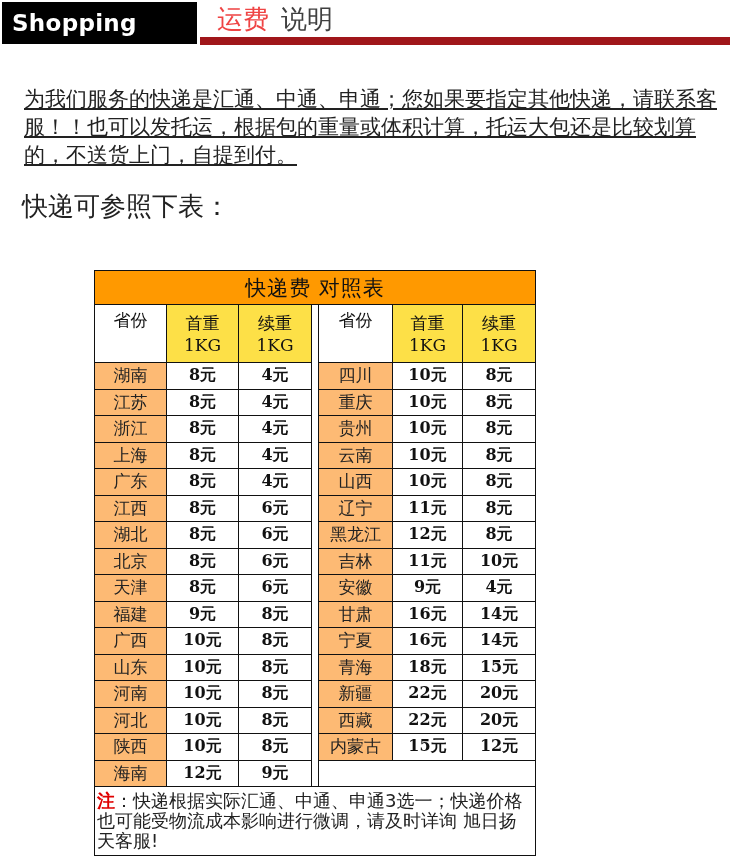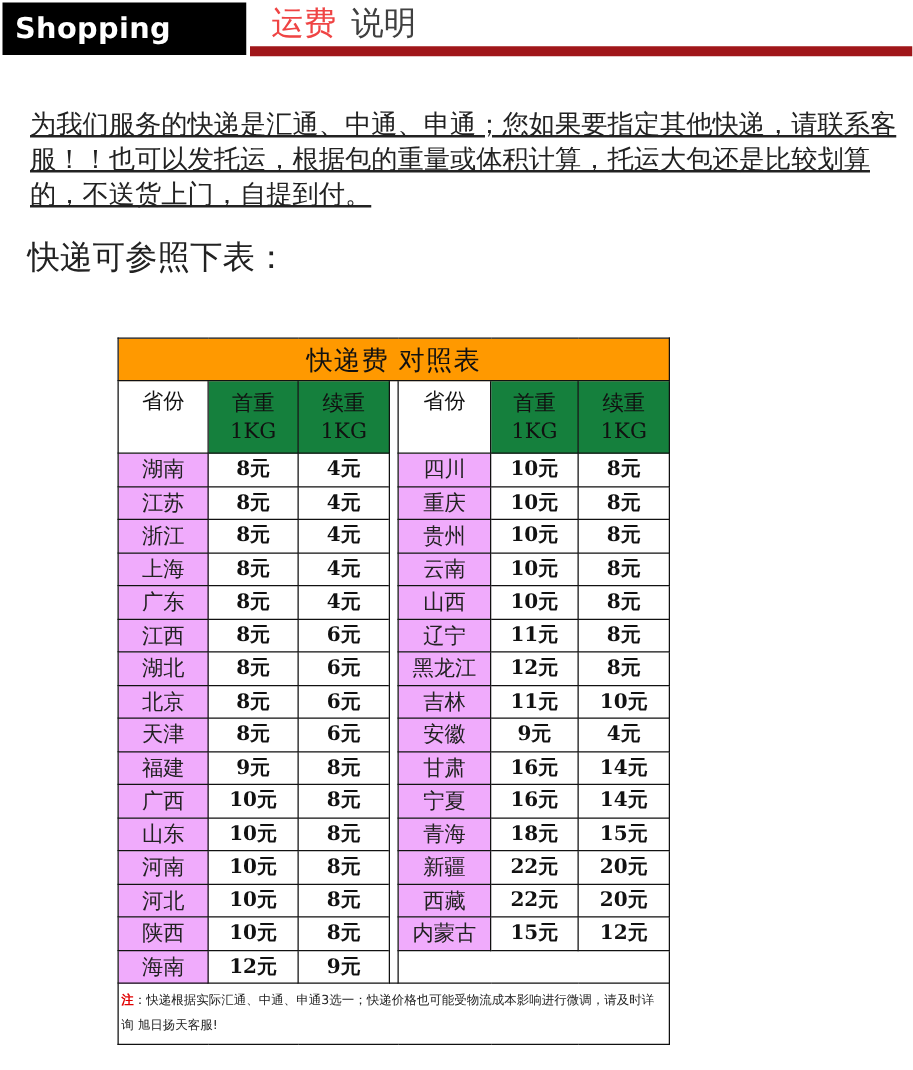--- a/index.html
+++ b/index.html
@@ -36,31 +36,31 @@
       position: absolute; left: 94px; top: 238px; width: 441px;
       border-collapse: collapse; table-layout: fixed;
       font-family: "DejaVu Serif", serif; color: #111; margin-top: 32px;
     }
     table.fees td { border: 1px solid #111; text-align: center; vertical-align: middle; padding: 0; }
     .title-cell {
       background: #ff9900; height: 34px; font-family: "DejaVu Sans", sans-serif;
       font-size: 21px; font-weight: normal; color: #111; letter-spacing: 1px;
     }
     .th-prov { background: #fff; vertical-align: top !important; font-size: 17px; padding-top: 4px !important; }
-    .th-green { background: #15803d; font-size: 17px; line-height: 22px; }
+    .th-green { background: #fde047; font-size: 17px; line-height: 22px; }
     .th-green span { display: block; }
     .hdr-row td { height: 58px; }
     .row td { height: 26.5px; font-size: 16px; }
-    .prov { background: #f0abfc; font-family: "DejaVu Sans", sans-serif; font-size: 17px !important; color: #222; }
+    .prov { background: #fdba74; font-family: "DejaVu Sans", sans-serif; font-size: 17px !important; color: #222; }
     .price { background: #fff; font-weight: bold; font-size: 16px; }
     .sep { width: 7px; background: #fff; }
     .empty { background: #fff; }
     .note-cell {
       text-align: left !important; padding: 4px 2px !important; height: 48px;
-      font-family: "DejaVu Sans", sans-serif; font-size: 10px; line-height: 20px; color: #222;
+      font-family: "DejaVu Sans", sans-serif; font-size: 18px; line-height: 20px; color: #222;
     }
     .note-cell .note-label { color: #e00000; font-weight: bold; }
   </style>
 </head>
 <body>
 
 <div class="header-badge">Shopping Guide</div>
 <div class="header-title">
   <span class="red">运费</span><span class="dark">说明</span>
 </div>

